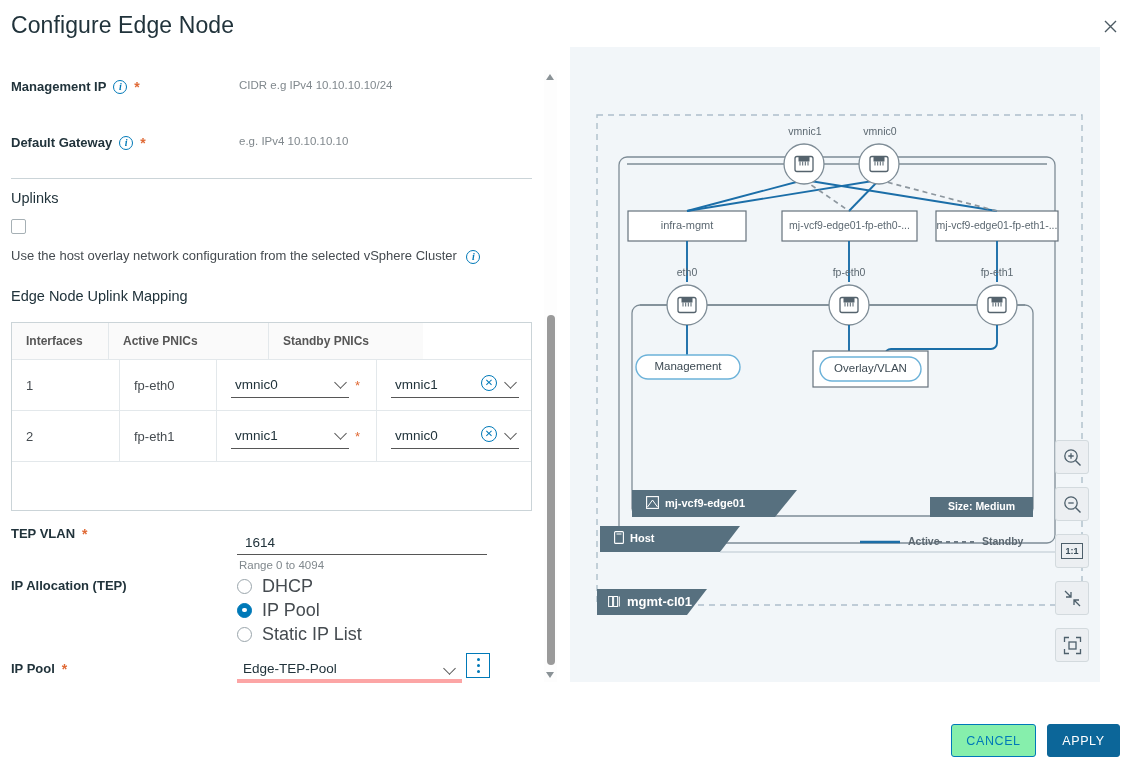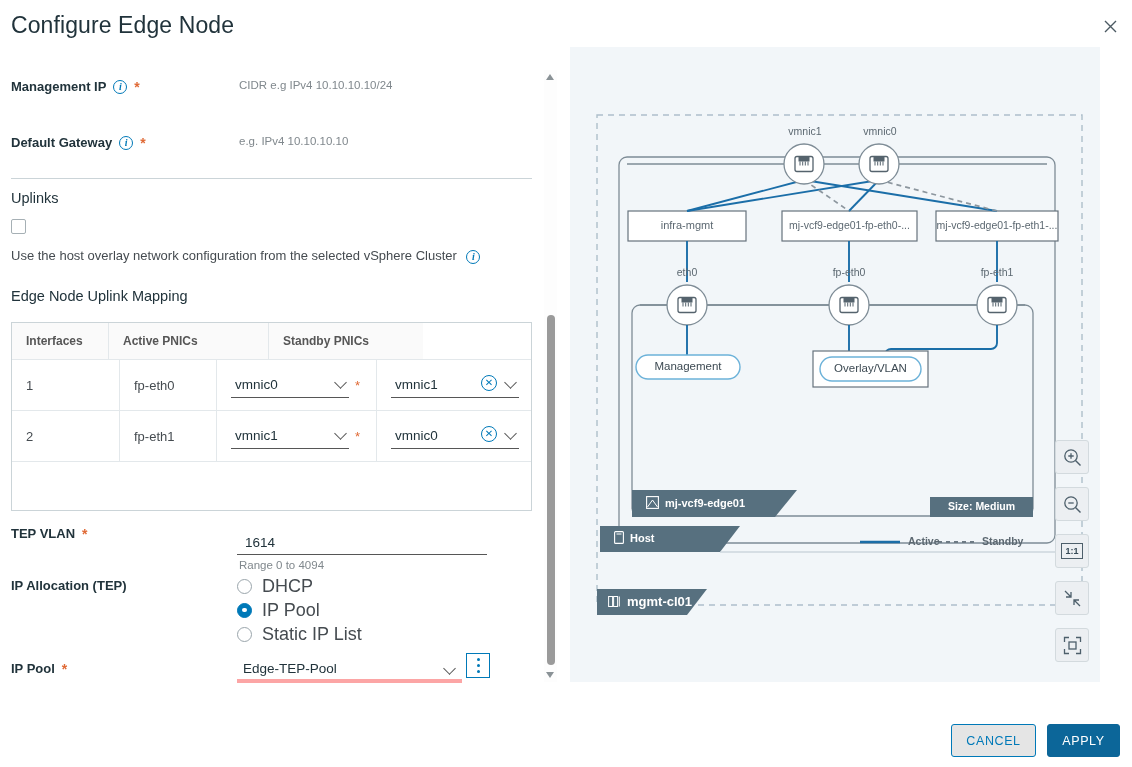--- a/index.html
+++ b/index.html
@@ -212,21 +212,21 @@
   }
   .btn {
     position: absolute; top: 724px; height: 33px;
     font-family: "Liberation Sans", sans-serif;
     font-size: 12.5px; letter-spacing: 0.6px;
     border-radius: 3px; cursor: pointer;
     display: flex; align-items: center; justify-content: center;
   }
   .btn-cancel {
     left: 951px; width: 85px;
-    background: #e5e5e5; border: 1px solid #0079b8; color: #0079b8;
+    background: #86efac; border: 1px solid #0079b8; color: #0079b8;
   }
   .btn-apply {
     left: 1047px; width: 73px;
     background: #0c6699; border: 1px solid #0c6699; color: #fff;
   }
 </style>
 </head>
 <body>
 
 <div class="page">

